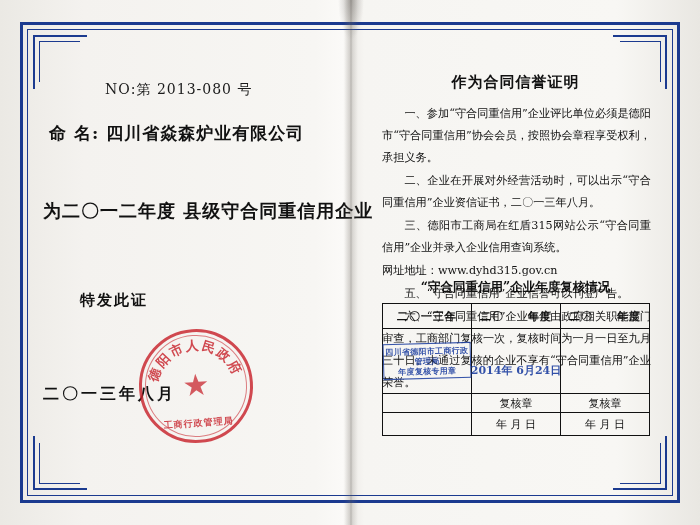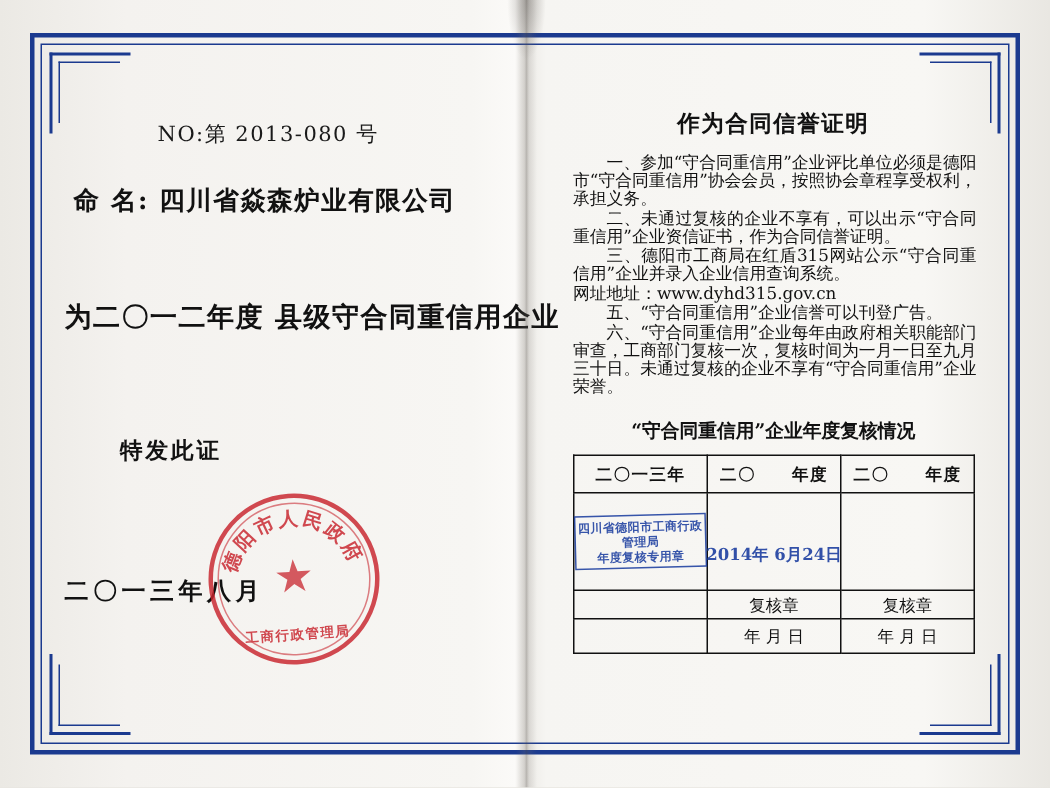--- a/index.html
+++ b/index.html
@@ -102,21 +102,21 @@
   }
 
   
   .notice-title{
     position:absolute;left:0;right:0;top:44px;text-align:center;
     font-size:15px;font-weight:bold;color:#111;letter-spacing:1px;
     font-family:"DejaVu Serif","Liberation Serif",serif;
   }
   .notice-body{
     position:absolute;left:24px;right:22px;top:74px;
-    font-size:11.2px;line-height:12px;color:#111;text-align:justify;
+    font-size:11.2px;line-height:22px;color:#111;text-align:justify;
     font-family:"DejaVu Serif","Liberation Serif",serif;
   }
   .notice-body p{margin:0 0 1px 0;text-indent:2em;}
   .notice-body p.noindent{text-indent:0;}
   .review-title{
     position:absolute;left:0;right:0;top:250px;text-align:center;
     font-size:12.5px;font-weight:bold;color:#111;
     font-family:"DejaVu Serif","Liberation Serif",serif;
   }
   table.review{
@@ -190,21 +190,21 @@
     </div>
 
     <div class="date-line">二〇一三年八月</div>
   </div>
 
   <div class="page page-right">
     <div class="notice-title">作为合同信誉证明</div>
 
     <div class="notice-body">
       <p>一、参加“守合同重信用”企业评比单位必须是德阳市“守合同重信用”协会会员，按照协会章程享受权利，承担义务。</p>
-      <p>二、未通过复核的企业不享有，可以出示“守合同重信用”企业资信证书，作为合同信誉证明。</p>
+      <p>二、企业在开展对外经营活动时，可以出示“守合同重信用”企业资信证书，二〇一三年八月。</p>
       <p>三、德阳市工商局在红盾315网站公示“守合同重信用”企业并录入企业信用查询系统。</p>
       <p class="noindent">网址地址：www.dyhd315.gov.cn</p>
       <p>五、“守合同重信用”企业信誉可以刊登广告。</p>
       <p>六、“守合同重信用”企业每年由政府相关职能部门审查，工商部门复核一次，复核时间为一月一日至九月三十日。未通过复核的企业不享有“守合同重信用”企业荣誉。</p>
     </div>
 
     <div class="review-title">“守合同重信用”企业年度复核情况</div>
 
     <table class="review">
       <tbody>

